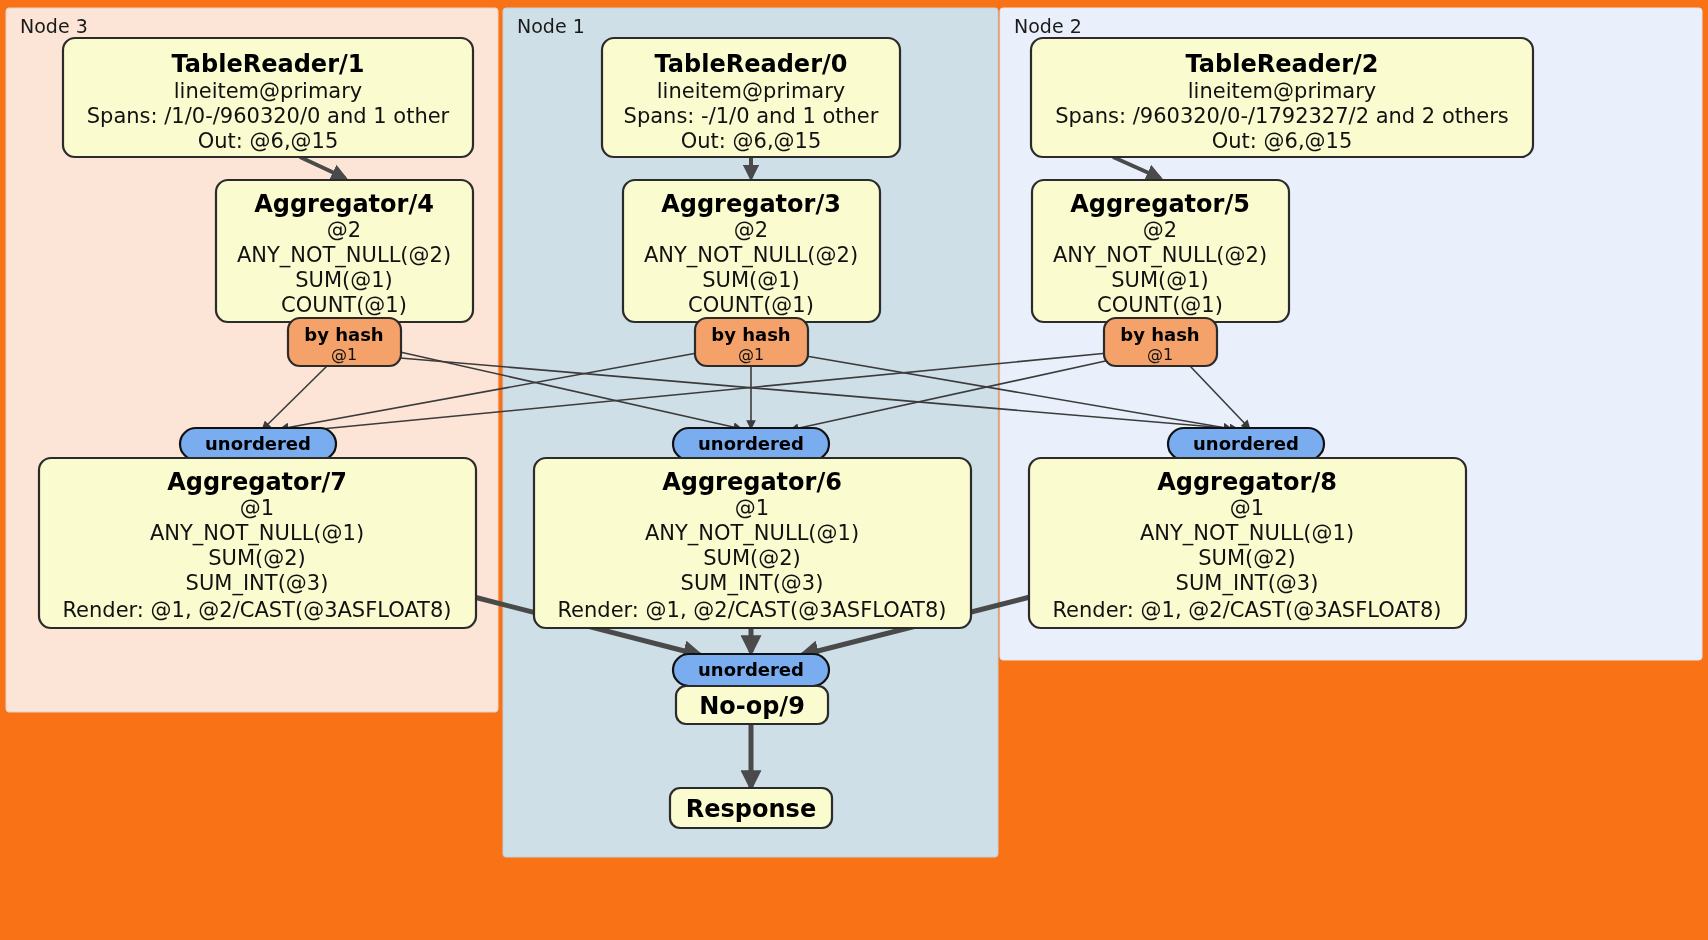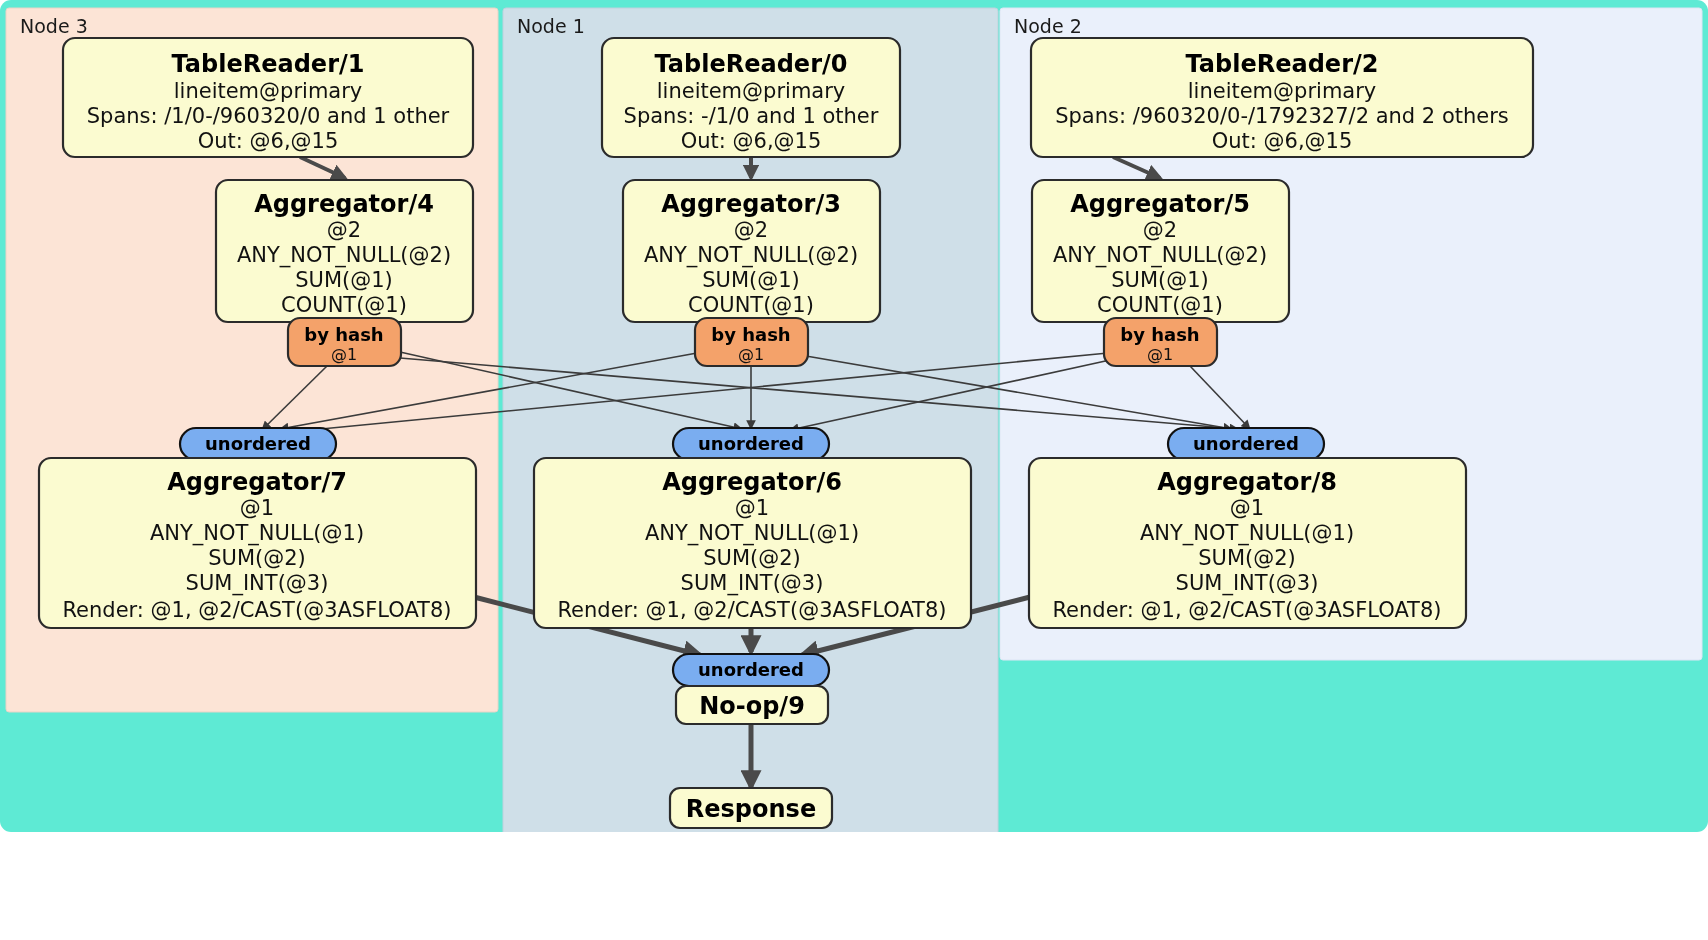--- a/index.html
+++ b/index.html
@@ -6,24 +6,23 @@
     margin: 0;
     padding: 0;
     background: #ffffff;
   }
   body {
     font-family: "DejaVu Sans", sans-serif;
   }
   #stage {
     position: relative;
     width: 1708px;
-    height: 832px;
-    background: #5eead4;
+    height: 940px;
+    background: #f97316;
     overflow: hidden;
-    border-radius: 11px;
   }
   svg#graph {
     position: absolute;
     left: 0;
     top: 0;
     width: 1708px;
     height: 940px;
   }
   .region-label {
     font-family: "DejaVu Sans", sans-serif;

